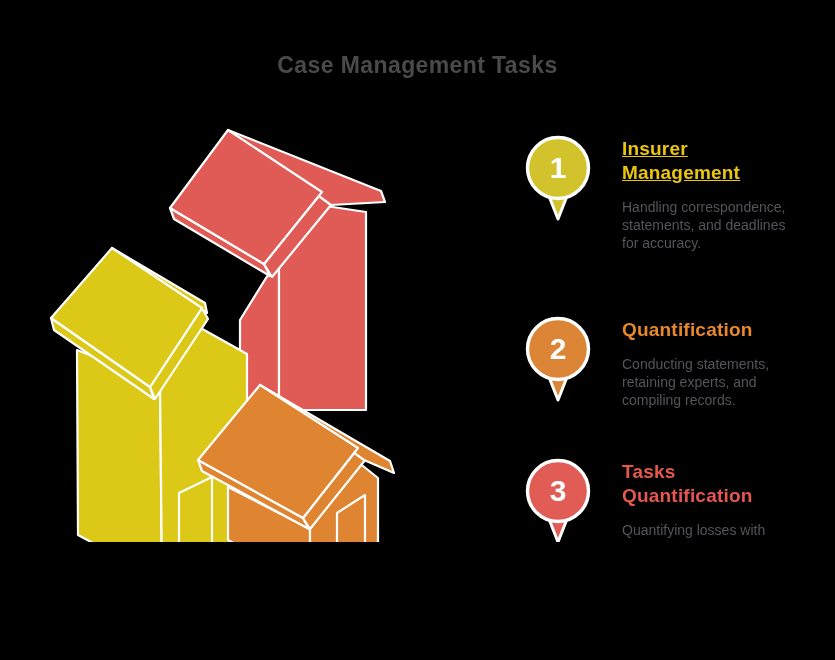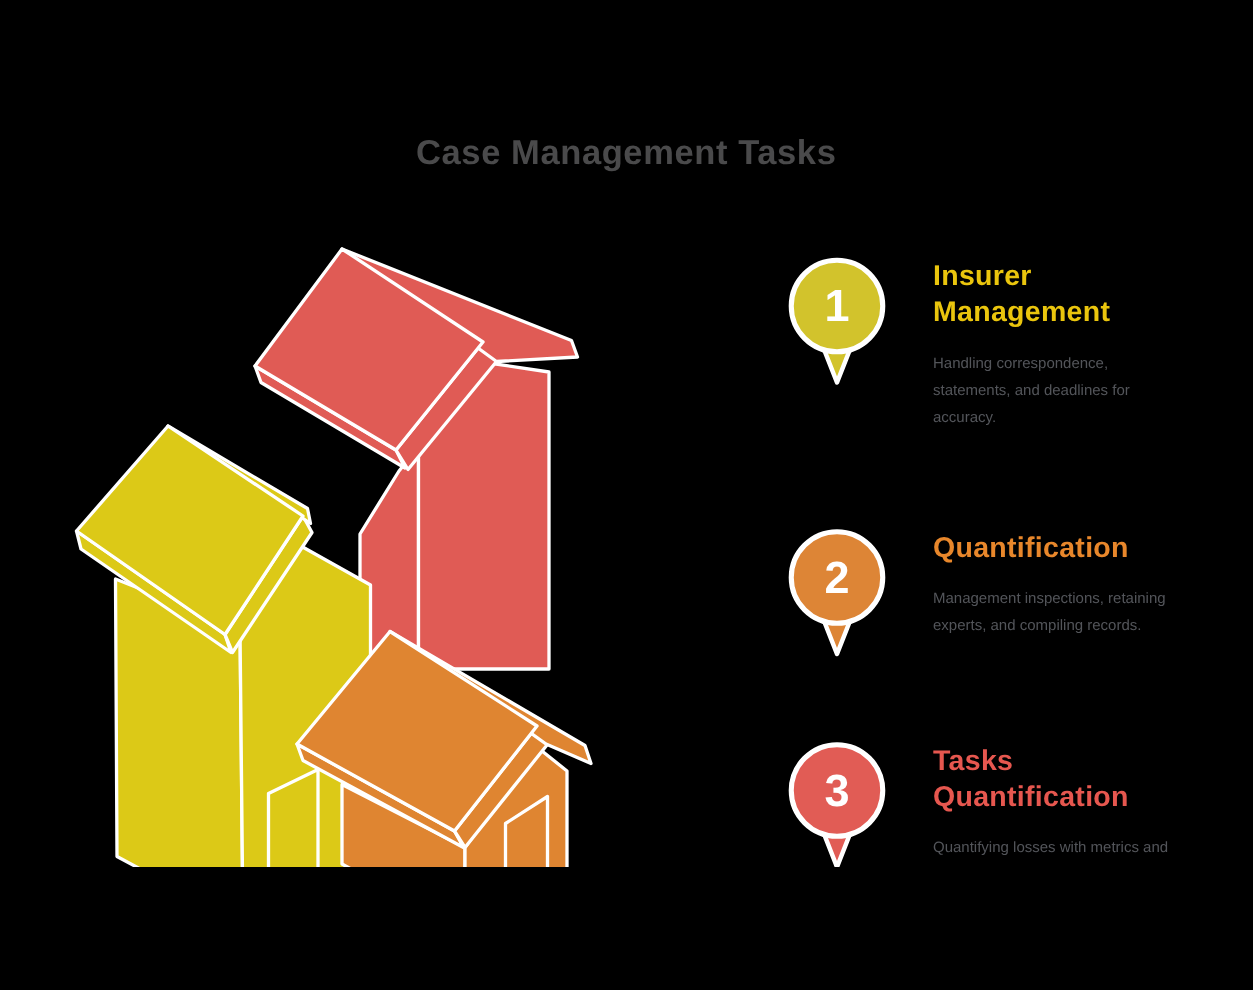--- a/index.html
+++ b/index.html
@@ -1,43 +1,42 @@
 <!DOCTYPE html>
 <html style="--background: #000000; --title_gray: #4a4a4b; --desc_gray: #53555a; --outline_white: #ffffff; --house_red: #e05b55; --house_yellow: #dcc917; --house_orange: #df8531; --accent_yellow: #eac50d; --accent_orange: #e8872b; --accent_red: #e6574f;"><head>
 <meta charset="utf-8">
 <style>
   html,body{margin:0;padding:0;background:#000;}
   .page{
     position:relative;width:835px;height:542px;overflow:hidden;
     background:var(--background,#000);
     font-family:"Liberation Sans",sans-serif;
-    margin-top:36px;
   }
   .main-title{
     position:absolute;top:52px;left:0;width:100%;
     text-align:center;font-size:23px;font-weight:bold;
     letter-spacing:.4px;color:var(--title_gray,#4a4a4b);
   }
   .houses{position:absolute;left:40px;top:110px;width:440px;height:500px;}
   .houses polygon{stroke:var(--outline_white,#fff);stroke-width:2.2;stroke-linejoin:round;}
   .f-red{fill:var(--house_red,#e05b55);}
   .f-yellow{fill:var(--house_yellow,#dcc917);}
   .f-orange{fill:var(--house_orange,#df8531);}
   .step{position:absolute;left:523px;display:flex;align-items:flex-start;}
   #step1{top:133px;} #step2{top:314px;} #step3{top:456px;}
   .badge{width:70px;height:92px;flex:none;}
   .badge .num{font-family:"Liberation Sans",sans-serif;font-size:30px;font-weight:bold;fill:#fff;}
   .badge .ring{stroke:#fff;stroke-width:3.4;}
   .badge .tail{stroke:#fff;stroke-width:3;stroke-linejoin:round;}
   .texts{margin-left:29px;width:164px;padding-top:4px;}
   .step-title{margin:0;font-size:19px;font-weight:bold;line-height:24px;letter-spacing:.2px;}
-  #step1 .step-title{color:var(--accent_yellow,#eac50d);}
+  #step1 .step-title{color:var(--accent_yellow,#eac50d);text-decoration:underline;}
   #step2 .step-title{color:var(--accent_orange,#e8872b);}
   #step3 .step-title{color:var(--accent_red,#e6574f);}
-  .step-desc{margin:13px 0 0;font-size:10px;line-height:18px;color:var(--desc_gray,#53555a);}
+  .step-desc{margin:13px 0 0;font-size:14px;line-height:18px;color:var(--desc_gray,#53555a);}
 </style>
 </head>
 <body>
 
 <div class="page">
 
   <div class="main-title">Case Management Tasks</div>
 
   <svg class="houses" viewBox="0 0 440 500" xmlns="http://www.w3.org/2000/svg">
 
@@ -84,21 +83,21 @@
   </div>
 
   <div class="step" id="step2">
     <svg class="badge" viewBox="0 0 70 92">
       <path class="tail" d="M24,58 L35,86 L46,58 Z" fill="#dd8536"></path>
       <circle class="ring" cx="35" cy="35" r="30.5" fill="#dd8536"></circle>
       <text class="num" x="35" y="45" text-anchor="middle">2</text>
     </svg>
     <div class="texts">
       <p class="step-title">Quantification</p>
-      <p class="step-desc">Management inspections, retaining experts, and compiling records.</p>
+      <p class="step-desc">Conducting statements, retaining experts, and compiling records.</p>
     </div>
   </div>
 
   <div class="step" id="step3">
     <svg class="badge" viewBox="0 0 70 92">
       <path class="tail" d="M24,58 L35,86 L46,58 Z" fill="#e15c55"></path>
       <circle class="ring" cx="35" cy="35" r="30.5" fill="#e15c55"></circle>
       <text class="num" x="35" y="45" text-anchor="middle">3</text>
     </svg>
     <div class="texts">

